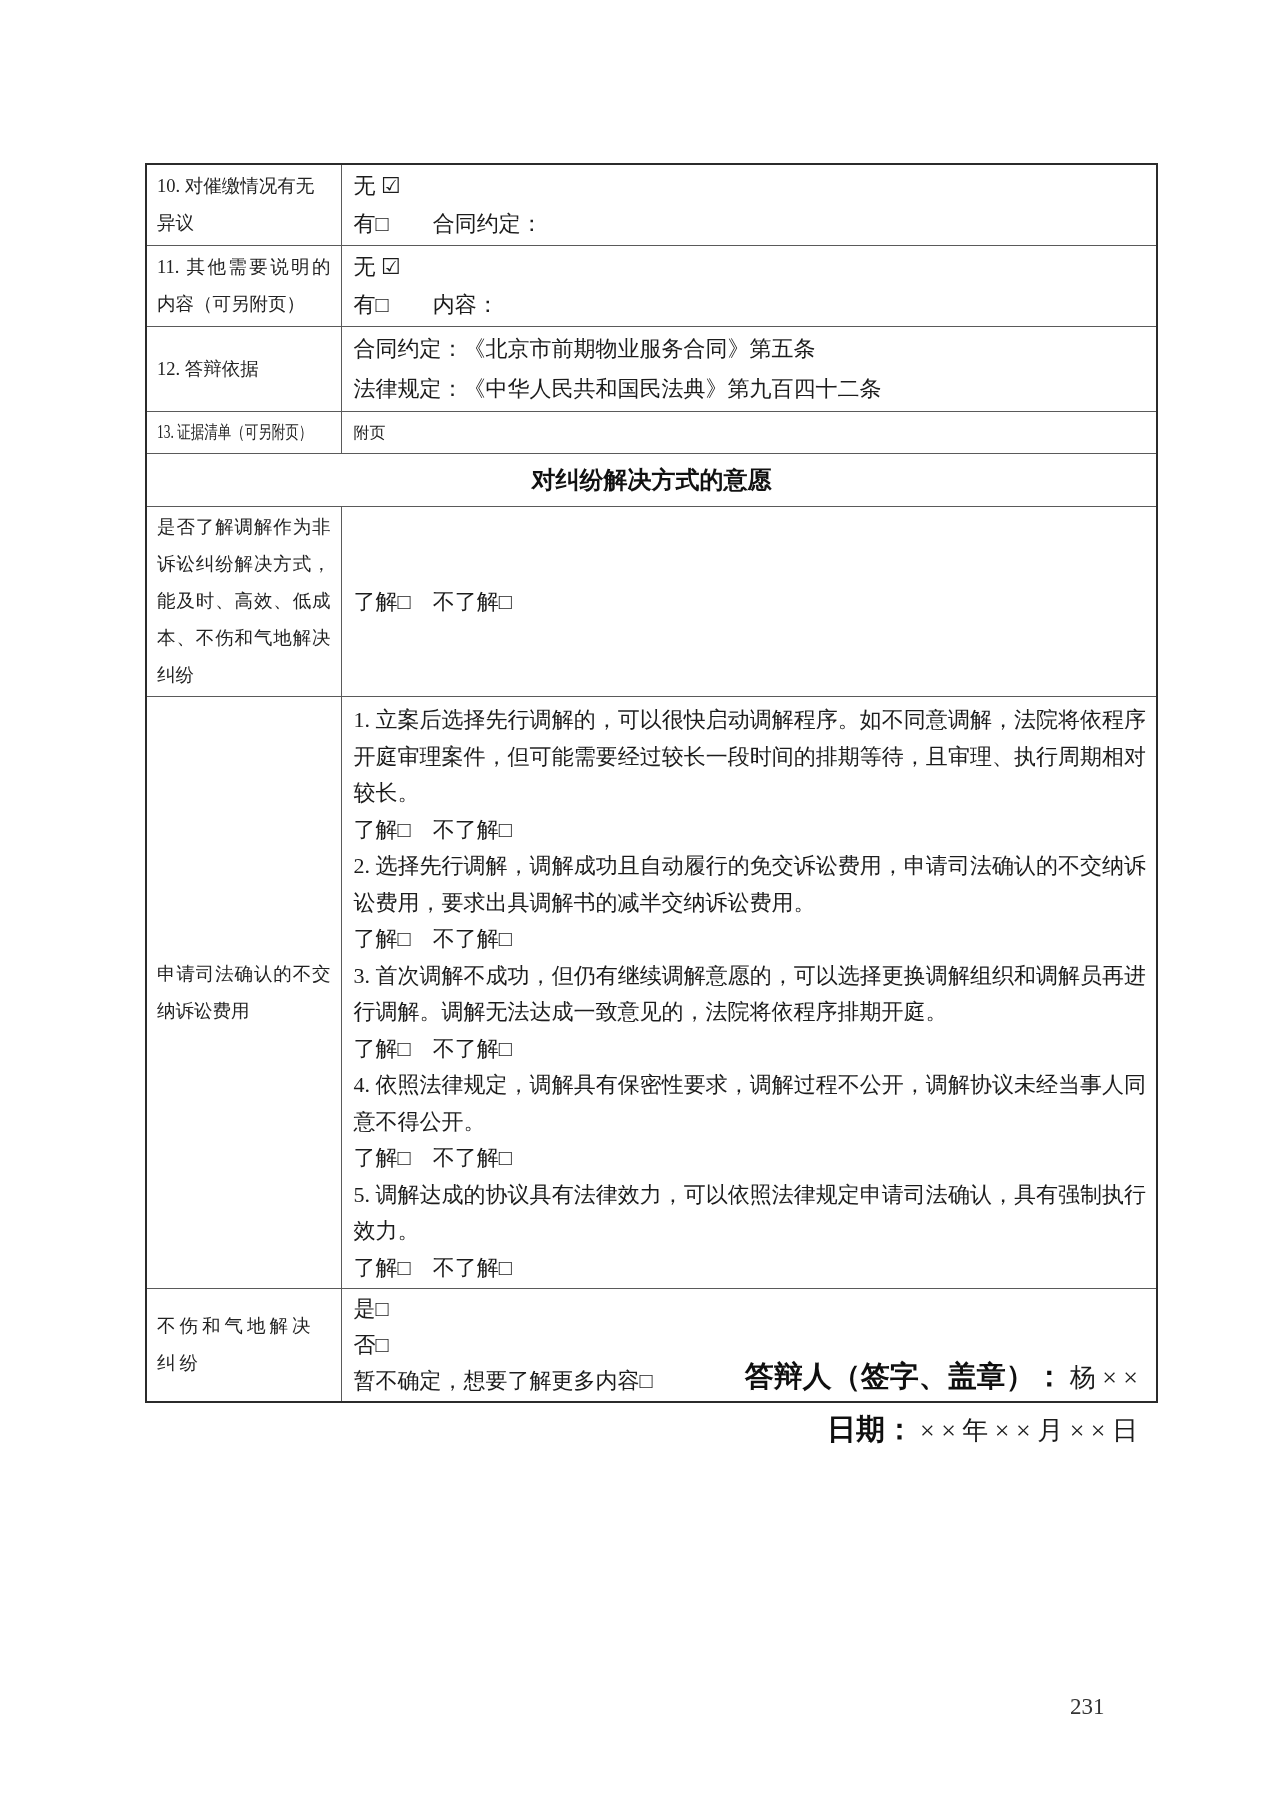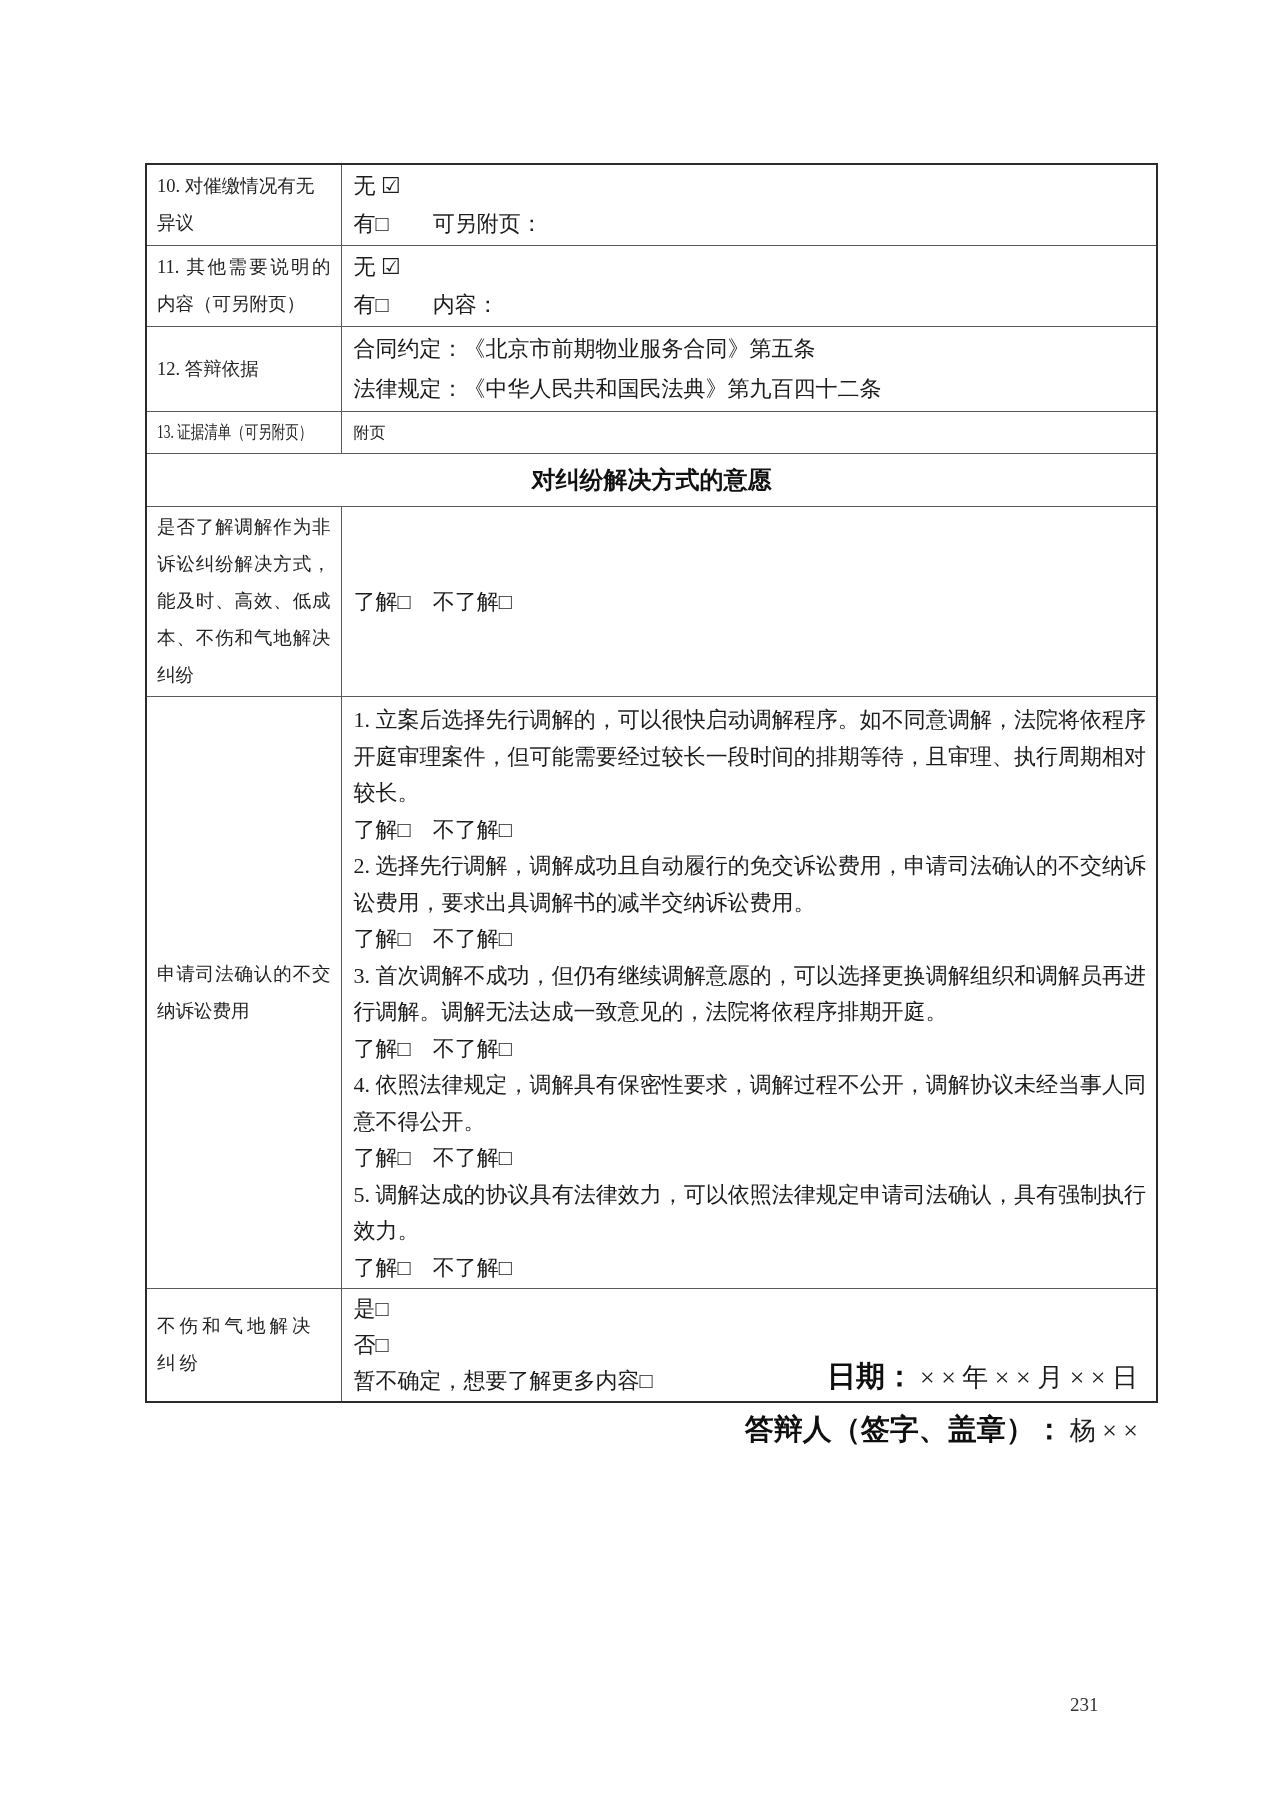--- a/index.html
+++ b/index.html
@@ -87,21 +87,21 @@
     color:#0f0f0f;
   }
   .sig-value{
     font-size:26px;
     color:#1c1c1c;
     margin-left:6px;
   }
   .page-number{
     position:absolute;
     left:1070px;top:1694px;
-    font-size:19px;
+    font-size:23px;
     color:#333;
   }
 </style>
 </head>
 <body>
 
 <div class="page">
 
   <table class="form-table">
     <colgroup>
@@ -109,21 +109,21 @@
         <col class="c2">
       </colgroup>
 
     <tbody>
         <tr class="r10">
       <td class="lbl">
         <div>10. 对催缴情况有无异议</div>
       </td>
       <td class="val">
         <div class="line">无 ☑</div>
-        <div class="line">有□　　可另附页：</div>
+        <div class="line">有□　　合同约定：</div>
       </td>
     </tr>
 
     <tr class="r11">
       <td class="lbl">
         <div class="just">11. 其他需要说明的内容（可另附页）</div>
       </td>
       <td class="val">
         <div class="line">无 ☑</div>
         <div class="line">有□　　内容：</div>
@@ -189,22 +189,22 @@
         <div class="line">否□</div>
         <div class="line">暂不确定，想要了解更多内容□</div>
       </td>
     </tr>
 
   </tbody>
     </table>
 
   <div class="signature">
     <div class="sig-line">
+      <span class="sig-label">答辩人（签字、盖章）：</span><span class="sig-value">杨 × ×</span>
+    </div>
+    <div class="sig-line">
       <span class="sig-label">日期：</span><span class="sig-value">× × 年 × × 月 × × 日</span>
     </div>
-    <div class="sig-line">
-      <span class="sig-label">答辩人（签字、盖章）：</span><span class="sig-value">杨 × ×</span>
-    </div>
   </div>
 
   <div class="page-number">231</div>
 
 </div>
 
 </body></html>

